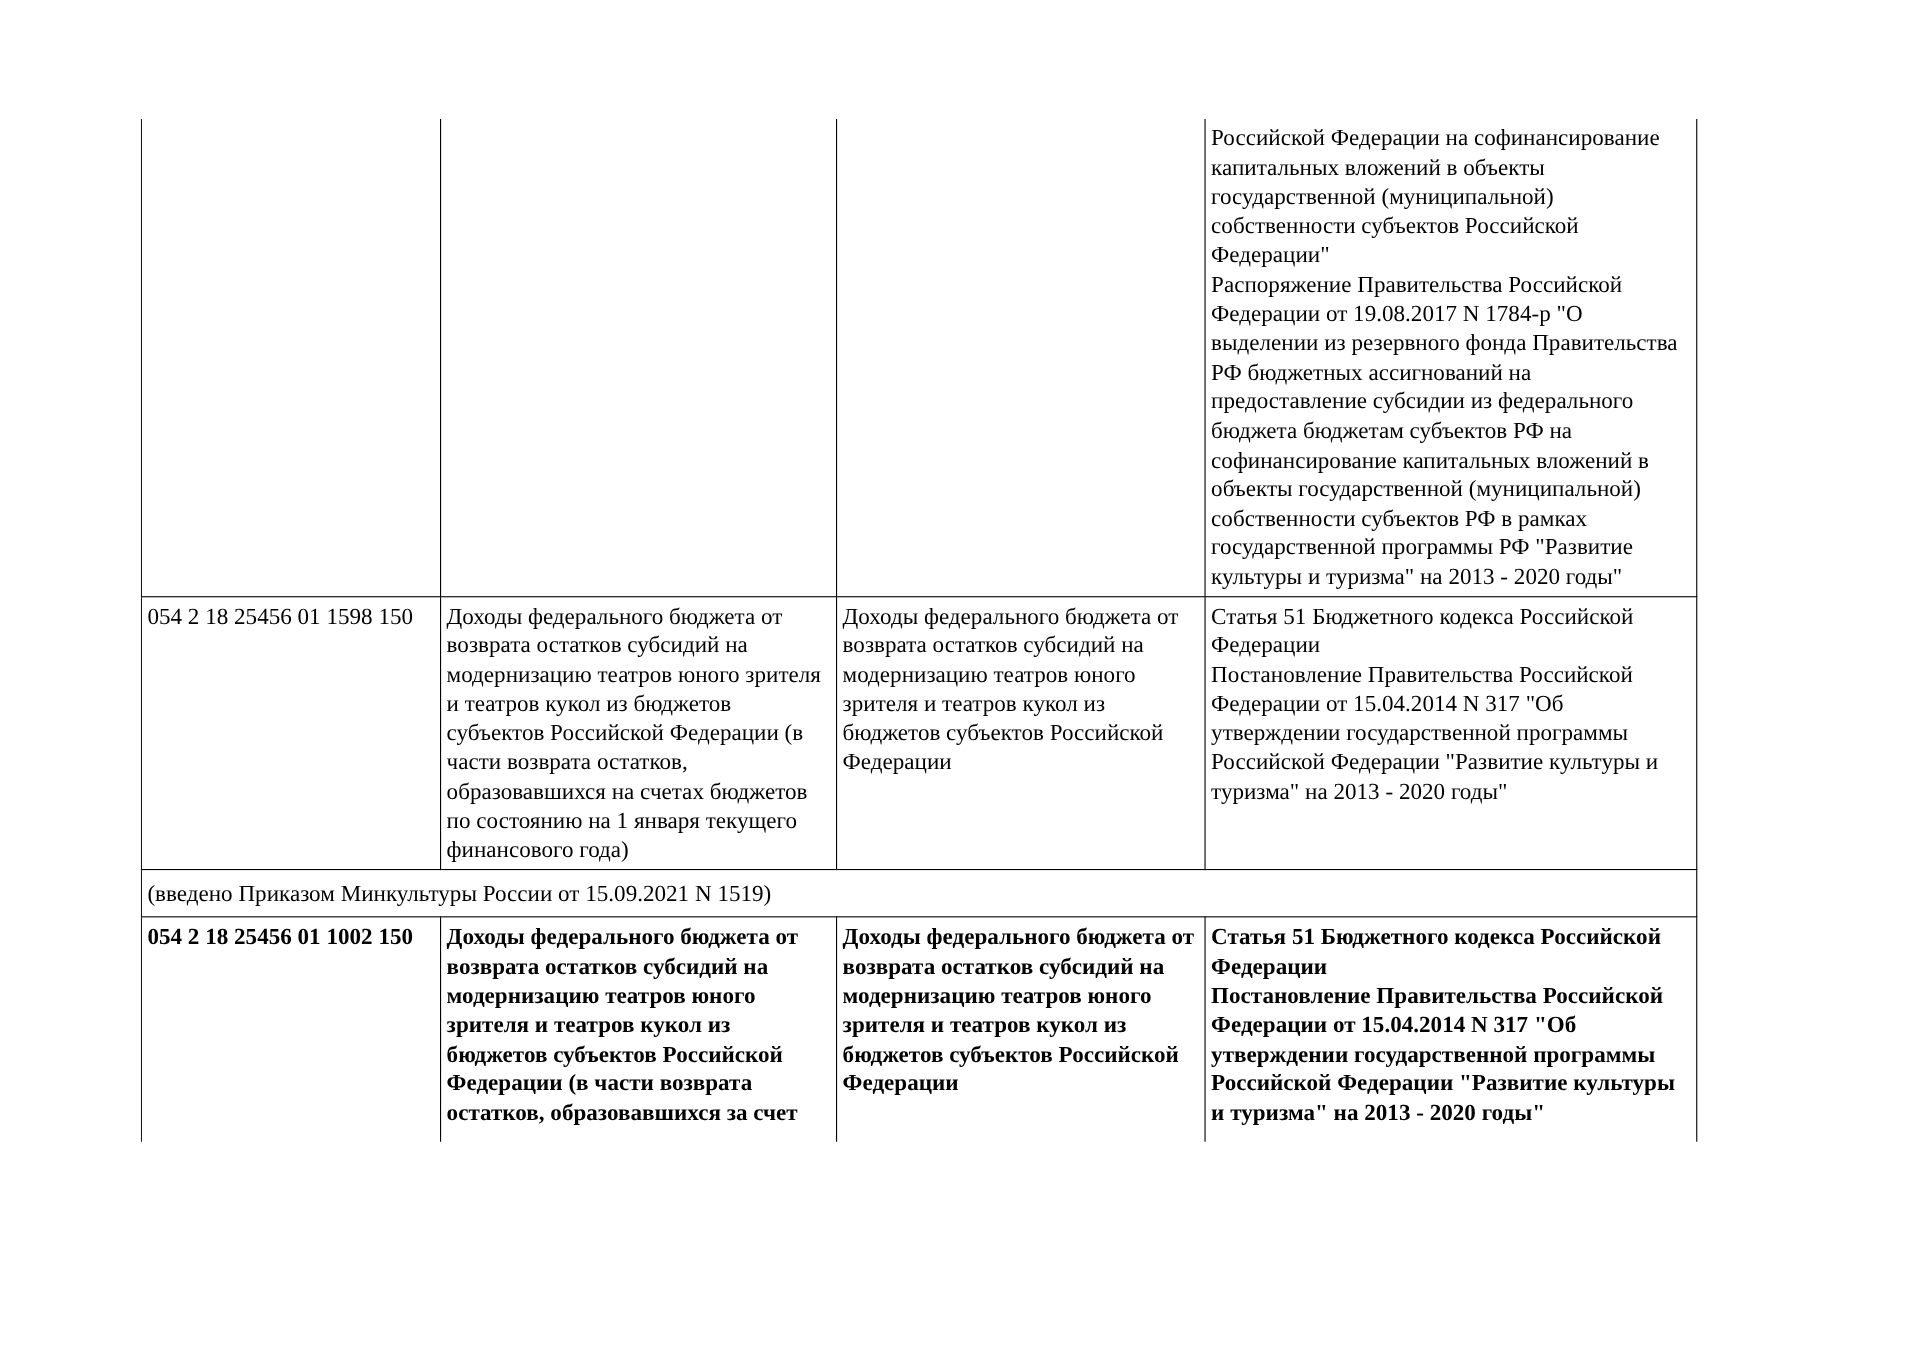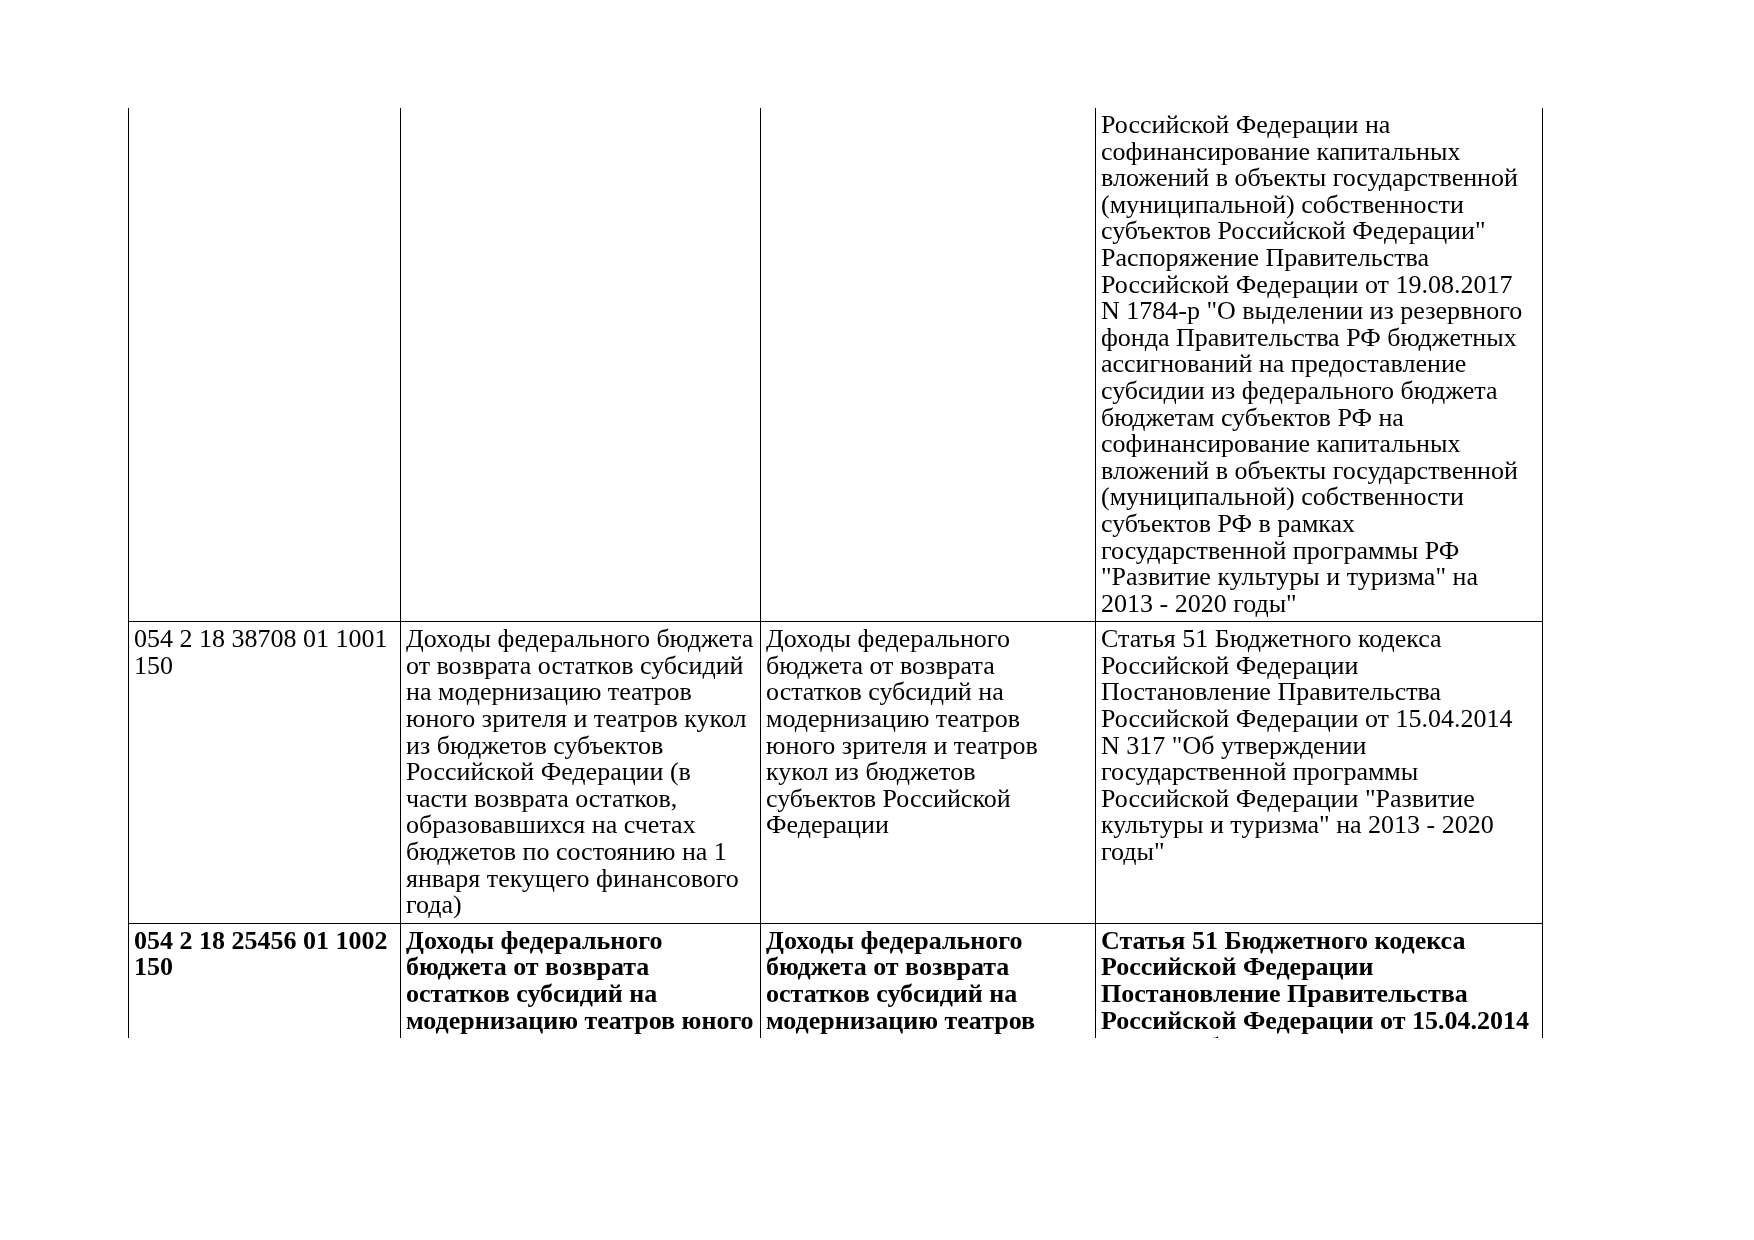--- a/index.html
+++ b/index.html
@@ -21,21 +21,21 @@
     left: 128px;
     top: 108px;
     width: 1418px;
     height: 930px;
     overflow: hidden;
   }
   table.doc-table {
     border-collapse: collapse;
     table-layout: fixed;
     width: 1414px;
-    font-size: 26px;
+    font-size: 21px;
     line-height: 26.6px;
     color: #000000;
   }
   table.doc-table td {
     border: 1px solid #000000;
     vertical-align: top;
     padding: 4px 6px 4px 5px;
     white-space: pre-wrap;
     overflow-wrap: break-word;
   }
@@ -69,25 +69,28 @@
       </colgroup>
       <tbody>
         <tr>
           <td class="code-cell"></td>
           <td></td>
           <td></td>
           <td>Российской Федерации на софинансирование капитальных вложений в объекты государственной (муниципальной) собственности субъектов Российской Федерации"
 Распоряжение Правительства Российской Федерации от 19.08.2017 N 1784-р "О выделении из резервного фонда Правительства РФ бюджетных ассигнований на предоставление субсидии из федерального бюджета бюджетам субъектов РФ на софинансирование капитальных вложений в объекты государственной (муниципальной) собственности субъектов РФ в рамках государственной программы РФ "Развитие культуры и туризма" на 2013 - 2020 годы"</td>
         </tr>
         <tr>
-          <td class="code-cell">054 2 18 38708 01 1001 150</td>
+          <td class="code-cell">054 2 18 25456 01 1598 150</td>
           <td>Доходы федерального бюджета от возврата остатков субсидий на модернизацию театров юного зрителя и театров кукол из бюджетов субъектов Российской Федерации (в части возврата остатков, образовавшихся на счетах бюджетов по состоянию на 1 января текущего финансового года)</td>
           <td>Доходы федерального бюджета от возврата остатков субсидий на модернизацию театров юного зрителя и театров кукол из бюджетов субъектов Российской Федерации</td>
           <td>Статья 51 Бюджетного кодекса Российской Федерации
 Постановление Правительства Российской Федерации от 15.04.2014 N 317 "Об утверждении государственной программы Российской Федерации "Развитие культуры и туризма" на 2013 - 2020 годы"</td>
+        </tr>
+        <tr class="note-row">
+          <td colspan="4">(введено Приказом Минкультуры России от 15.09.2021 N 1519)</td>
         </tr>
         <tr class="row-cut">
           <td class="code-cell">054 2 18 25456 01 1002 150</td>
           <td>Доходы федерального бюджета от возврата остатков субсидий на модернизацию театров юного зрителя и театров кукол из бюджетов субъектов Российской Федерации (в части возврата остатков, образовавшихся за счет</td>
           <td>Доходы федерального бюджета от возврата остатков субсидий на модернизацию театров юного зрителя и театров кукол из бюджетов субъектов Российской Федерации</td>
           <td>Статья 51 Бюджетного кодекса Российской Федерации
 Постановление Правительства Российской Федерации от 15.04.2014 N 317 "Об утверждении государственной программы Российской Федерации "Развитие культуры и туризма" на 2013 - 2020 годы"</td>
         </tr>
       </tbody>
     </table>

